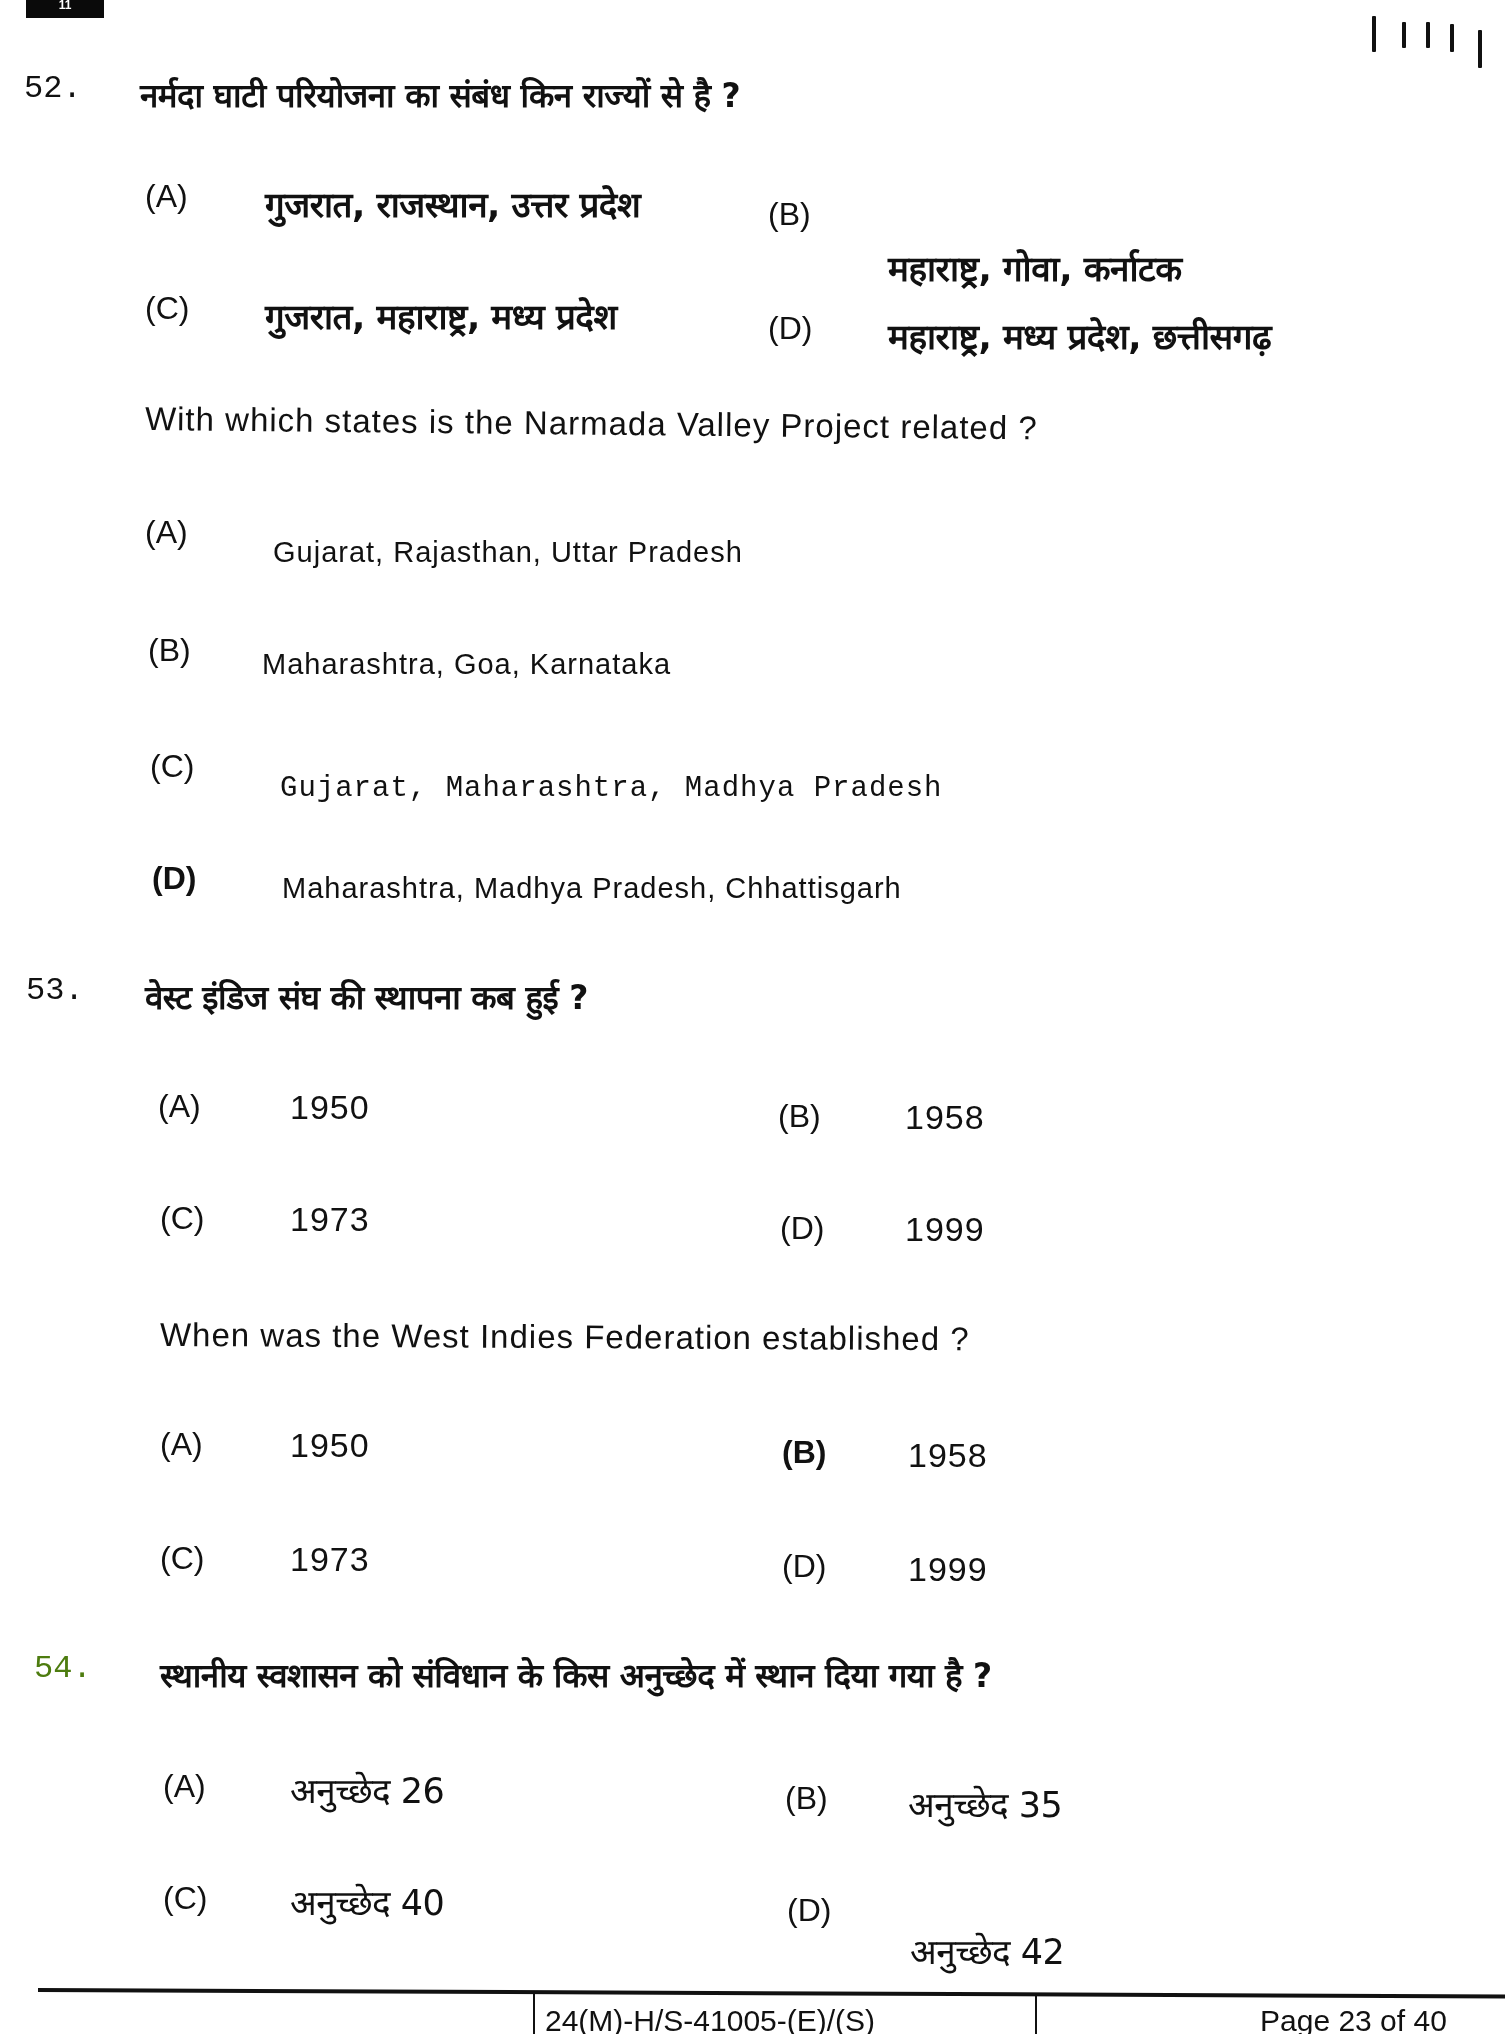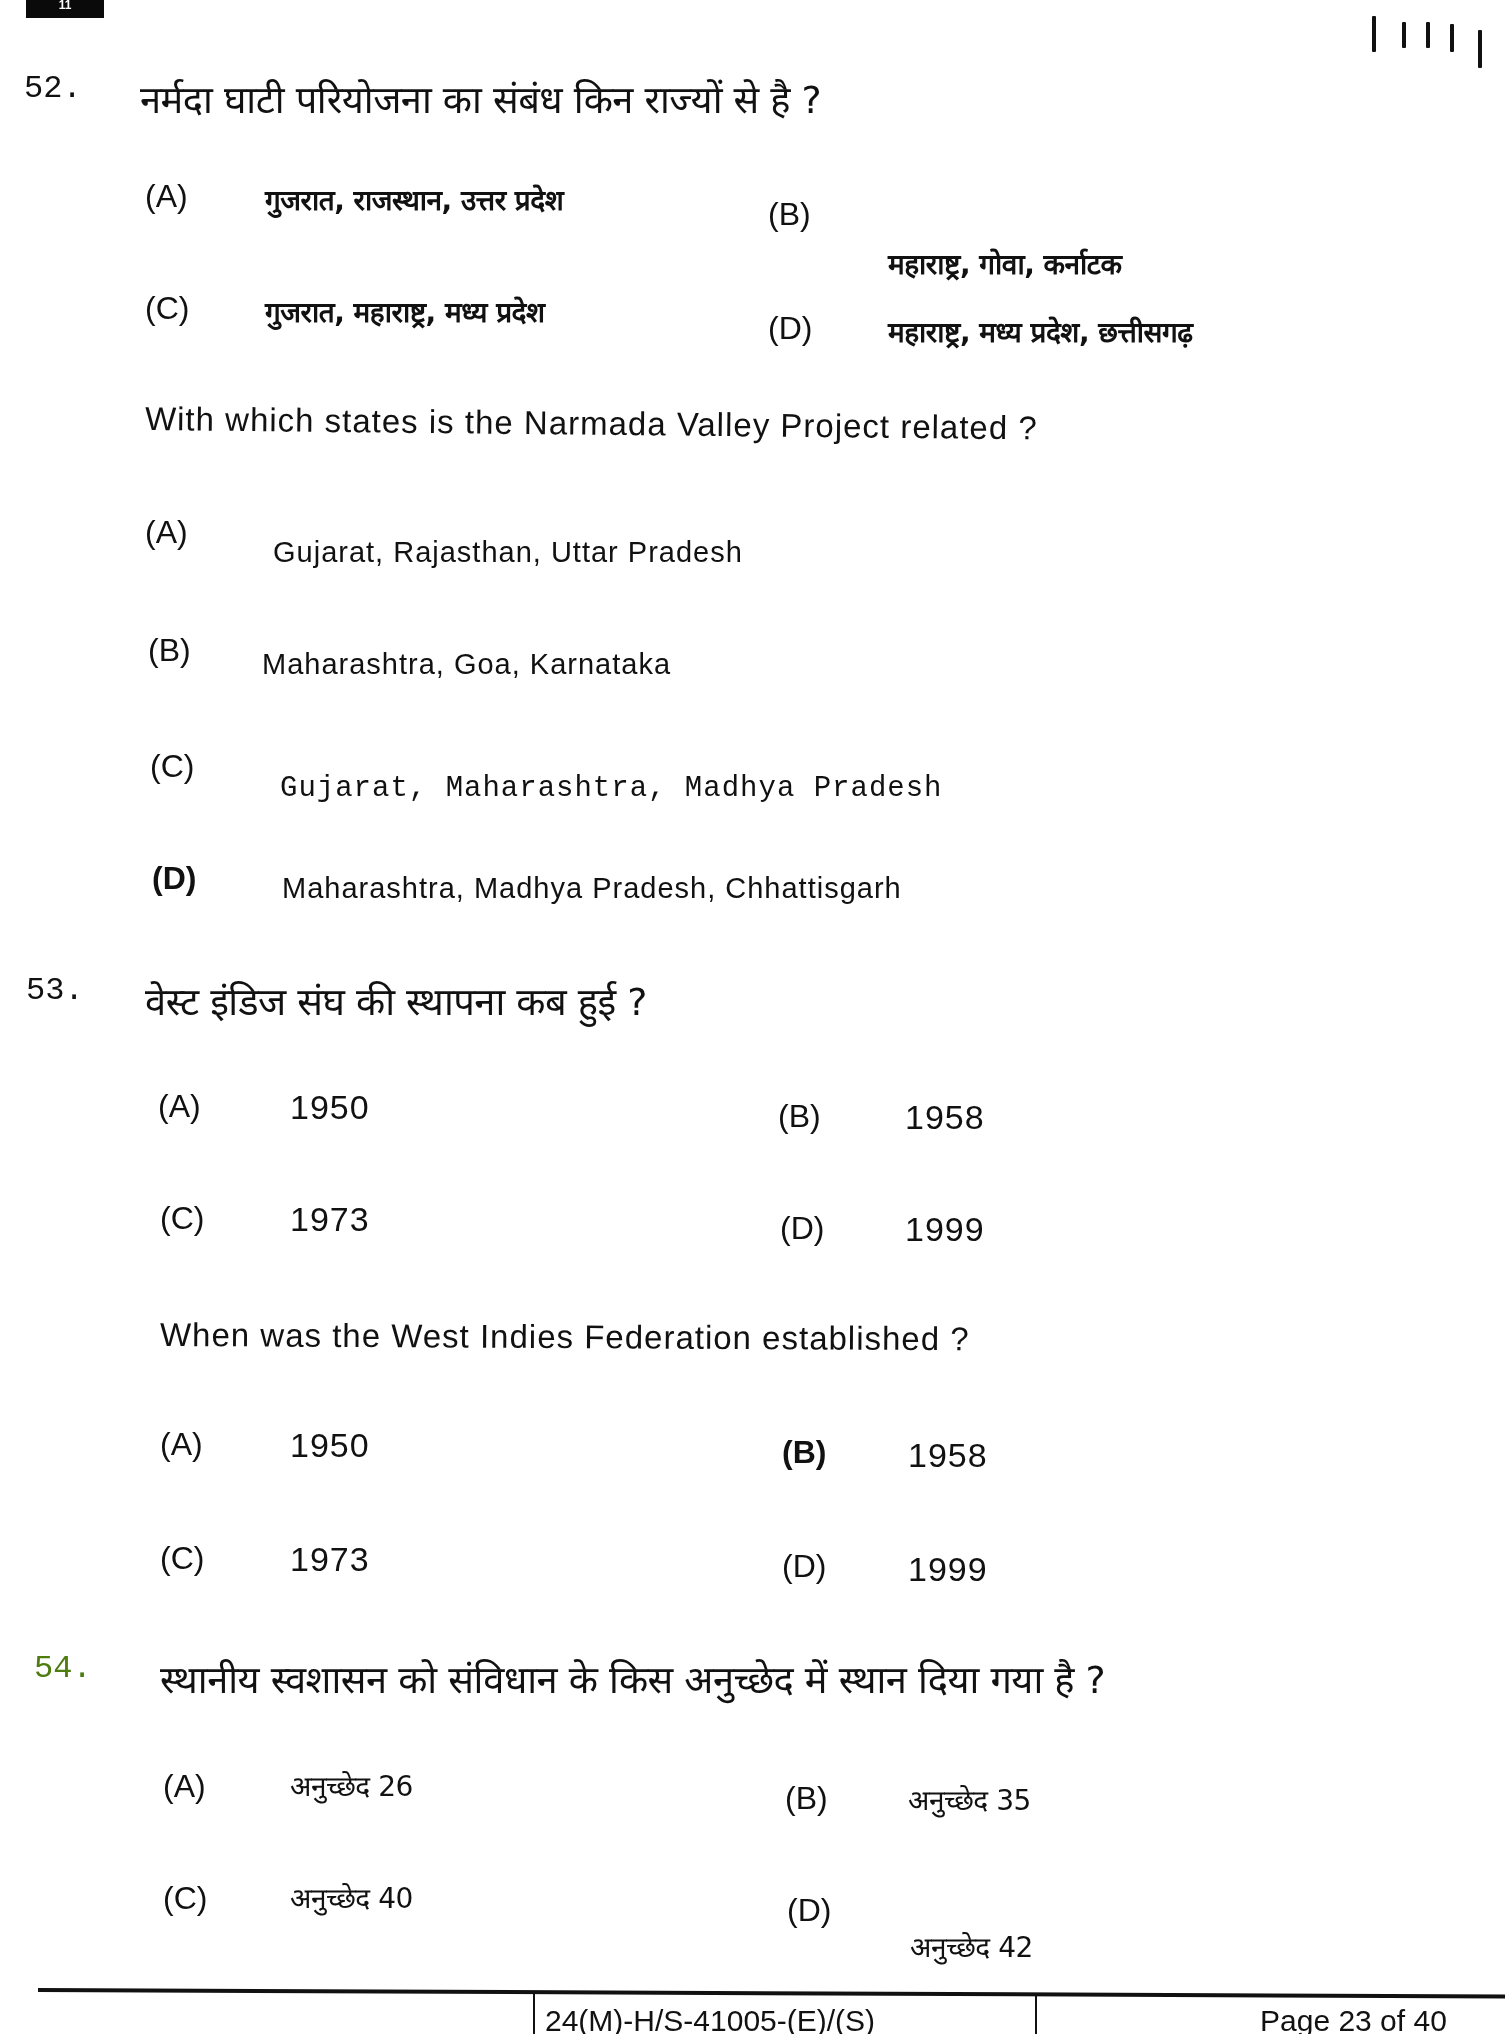--- a/index.html
+++ b/index.html
@@ -9,22 +9,22 @@
   }
   .abs { position: absolute; white-space: nowrap; }
   .corner-mark {
     position: absolute; left: 26px; top: 0; width: 78px; height: 18px;
     background: #0a0a0a; color: #fff; font-family: "Liberation Sans", sans-serif;
     font-size: 12px; font-weight: bold; text-align: center; line-height: 10px;
   }
   .tick-marks { position: absolute; left: 1372px; top: 8px; width: 120px; height: 55px; }
   .tick { position: absolute; width: 4px; background: #111; border-radius: 1px; }
   .qnum { font-family: Liberation Mono, monospace; font-size: 32px; }
-  .hindi { font-family: "DejaVu Sans", sans-serif; font-size: 38px; font-weight: normal; letter-spacing: -0.5px; }
-  .hindi-opt { font-family: "DejaVu Sans", sans-serif; font-size: 28px; font-weight: bold; letter-spacing: -0.5px; }
+  .hindi { font-family: "DejaVu Sans", sans-serif; font-size: 33px; font-weight: bold; letter-spacing: -0.5px; }
+  .hindi-opt { font-family: "DejaVu Sans", sans-serif; font-size: 35px; font-weight: bold; letter-spacing: -0.5px; }
   .eng { font-family: "Liberation Sans", sans-serif; font-size: 29px; letter-spacing: 1px; }
   .eng-q { font-family: "Liberation Sans", sans-serif; font-size: 33px; letter-spacing: 1px; }
   .label { font-family: "Liberation Sans", sans-serif; font-size: 32px; }
   .year { font-family: "Liberation Sans", sans-serif; font-size: 34px; letter-spacing: 1px; }
   .footer-rule {
     position: absolute; left: 38px; top: 1988px; width: 1467px; height: 0;
     border-top: 4px solid #111; transform: rotate(0.25deg); transform-origin: left;
   }
   .footer-box {
     position: absolute; left: 533px; top: 1994px; width: 500px; height: 40px;

